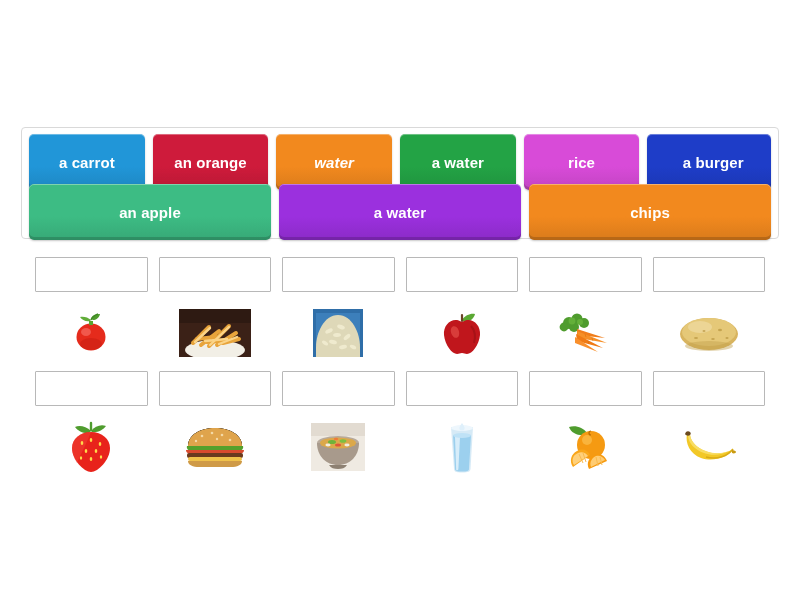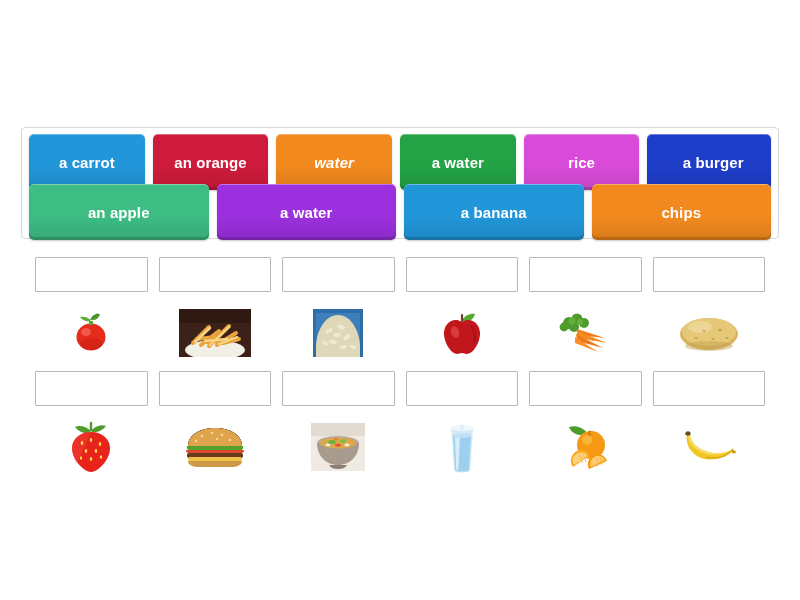--- a/index.html
+++ b/index.html
@@ -81,21 +81,20 @@
         <div class="tile" style="background: linear-gradient(rgb(33, 150, 216) 0%, rgb(33, 150, 216) 58%, rgba(0, 0, 0, 0.1) 100%), rgb(33, 150, 216);">a carrot</div>
         <div class="tile" style="background: linear-gradient(rgb(206, 27, 59) 0%, rgb(206, 27, 59) 58%, rgba(0, 0, 0, 0.1) 100%), rgb(206, 27, 59);">an orange</div>
         <div class="tile" style="background: linear-gradient(rgb(242, 137, 30) 0%, rgb(242, 137, 30) 58%, rgba(0, 0, 0, 0.1) 100%), rgb(242, 137, 30); font-style: italic;">water</div>
         <div class="tile" style="background: linear-gradient(rgb(35, 163, 69) 0%, rgb(35, 163, 69) 58%, rgba(0, 0, 0, 0.1) 100%), rgb(35, 163, 69);">a water</div>
         <div class="tile" style="background: linear-gradient(rgb(216, 75, 216) 0%, rgb(216, 75, 216) 58%, rgba(0, 0, 0, 0.1) 100%), rgb(216, 75, 216);">rice</div>
         <div class="tile" style="background: linear-gradient(rgb(30, 61, 200) 0%, rgb(30, 61, 200) 58%, rgba(0, 0, 0, 0.1) 100%), rgb(30, 61, 200); padding-left: 8px;">a burger</div>
       </div>
     <div class="bank-row">
         <div class="tile" style="background: linear-gradient(rgb(61, 188, 132) 0%, rgb(61, 188, 132) 58%, rgba(0, 0, 0, 0.1) 100%), rgb(61, 188, 132);">an apple</div>
         <div class="tile" style="background: linear-gradient(rgb(155, 48, 222) 0%, rgb(155, 48, 222) 58%, rgba(0, 0, 0, 0.1) 100%), rgb(155, 48, 222);">a water</div>
-        <div class="tile" style="background: linear-gradient(rgb(33, 150, 216) 0%, rgb(33, 150, 216) 58%, rgba(0, 0, 0, 0.1) 100%), rgb(33, 150, 216);">a banana</div>
         <div class="tile" style="background: linear-gradient(rgb(242, 137, 30) 0%, rgb(242, 137, 30) 58%, rgba(0, 0, 0, 0.1) 100%), rgb(242, 137, 30);">chips</div>
       </div>
   </div>
 
   <div class="grid-row row-1">
     <div class="slots">
         <div class="slot-col">
           <div class="dropzone"></div>
           <div class="pic-wrap">
             <svg class="pic" width="46" height="46" viewBox="0 0 46 46">

